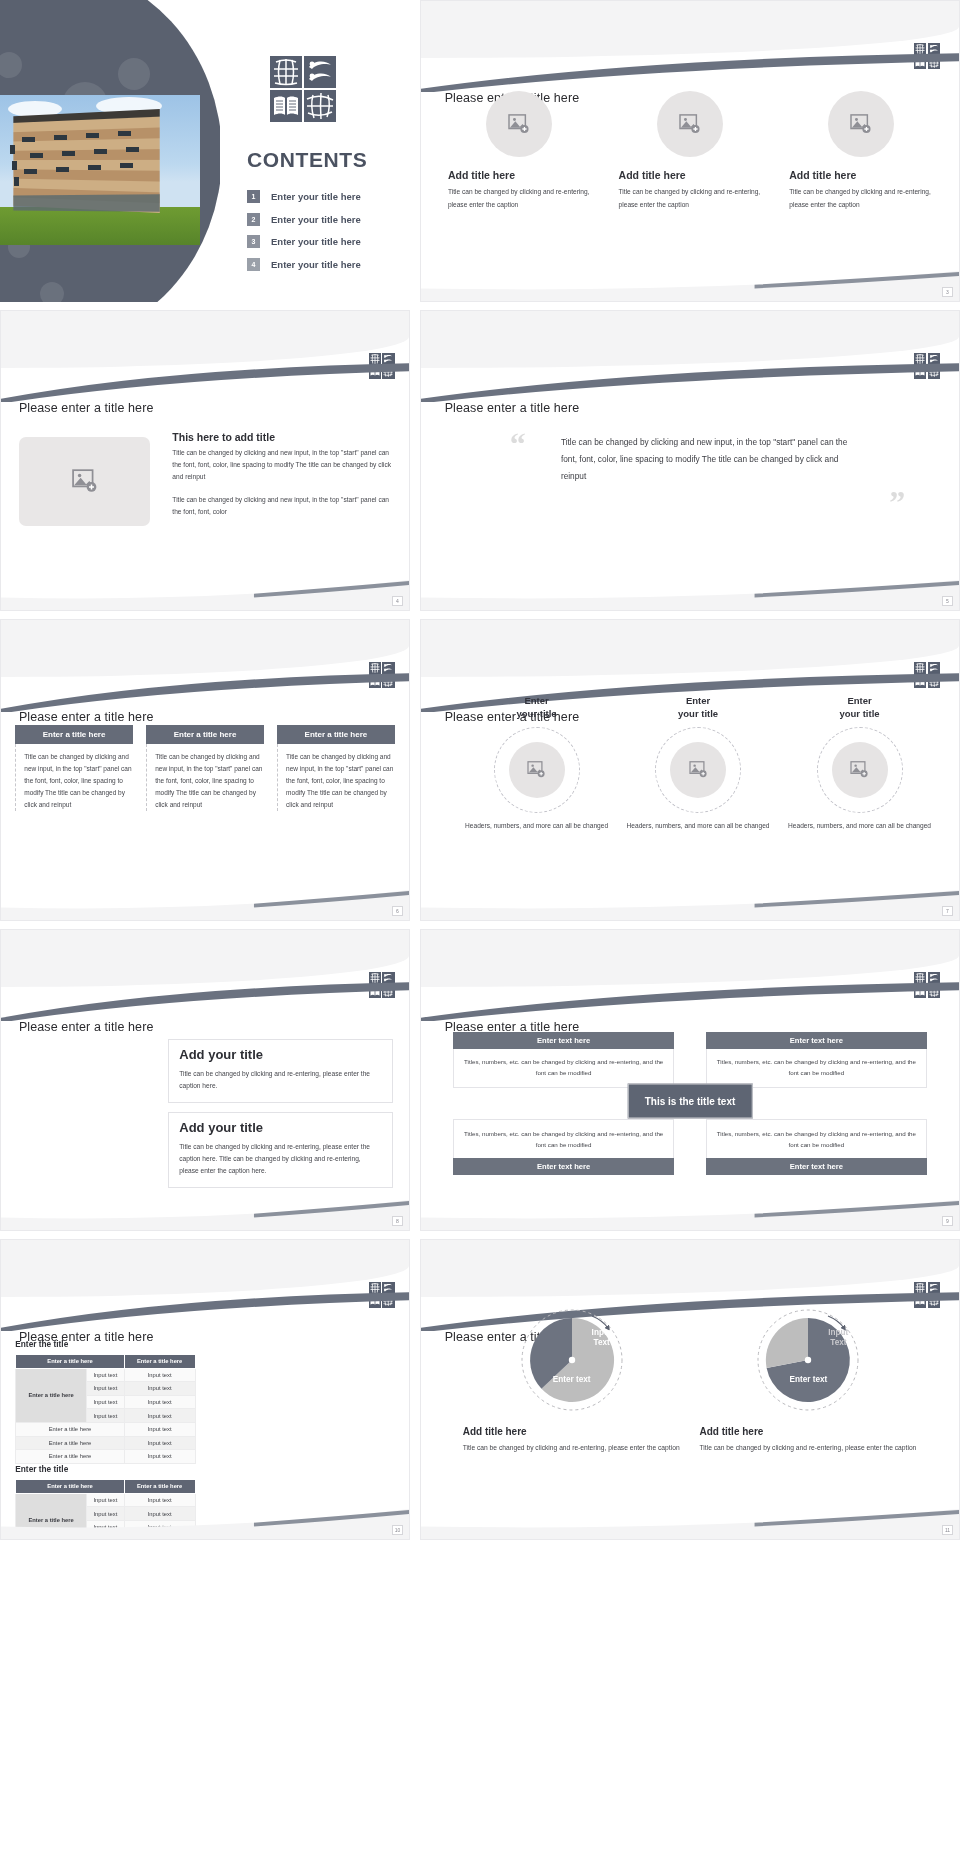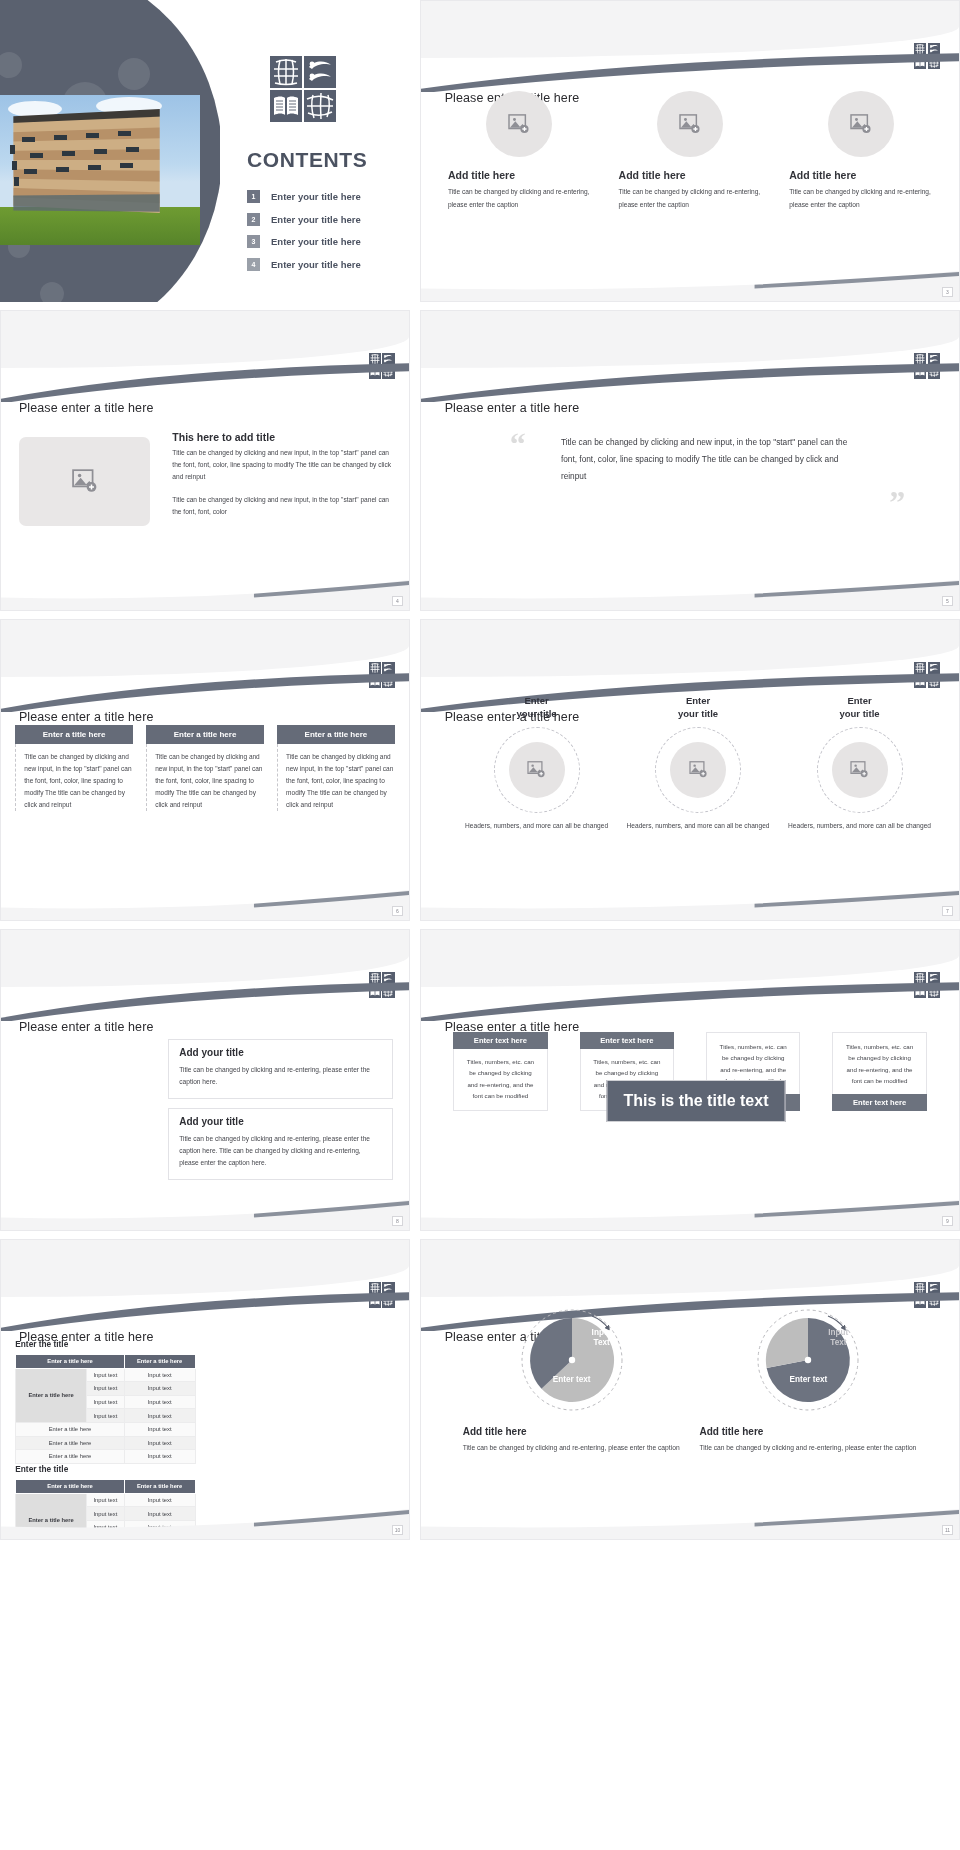--- a/index.html
+++ b/index.html
@@ -174,34 +174,34 @@
   }
   .s6-ring .ph-circle { width: 56px; height: 56px; }
   .s6-p { margin-top: 7px; font-size: 6.6px; line-height: 1.95; color:#45464c; }
 
   
   .s7-left { position:absolute; left: 5%; top: 38%; width: 33%; }
   .s7-big { font-size: 17px; font-weight:bold; color:#555c6a; }
   .s7-p { margin-top: 7px; font-size: 6.7px; line-height: 1.92; color:#45464c; }
   .s7-right { position:absolute; left: 41%; right: 4%; top: 36.5%; }
   .s7-box { border:1px solid #e2e2e6; padding: 7px 10px 10px; margin-bottom: 9px; }
-  .s7-bh { font-size: 10px; font-weight:bold; color:#2e2f35; }
+  .s7-bh { font-size: 13px; font-weight:bold; color:#2e2f35; }
   .s7-bp { margin-top: 6px; font-size: 6.6px; line-height: 1.8; color:#45464c; }
 
   
-  .s8-grid { position:absolute; left: 6%; right: 6%; top: 34%; height: 46%; display:grid; grid-template-columns:1fr 1fr 1fr 1fr; grid-template-rows:1fr 1fr; column-gap: 14px; row-gap: 8px; gap: 32px; }
+  .s8-grid { position:absolute; left: 6%; right: 6%; top: 34%; height: 46%; display:grid; grid-template-columns:1fr 1fr; grid-template-rows:1fr 1fr; column-gap: 14px; row-gap: 8px; gap: 32px; }
   .s8-q { position:relative; }
   .s8-bar { background:#6c727e; color:#fff; font-size:7.6px; font-weight:bold; text-align:center; padding:4px 0; }
   .s8-cell { border:1px solid #e4e4e8; border-top:none; height: calc(100% - 16px); display:flex; align-items:flex-start; justify-content:center; padding: 7px 9px; }
   .s8-cell.btm { border-top:1px solid #e4e4e8; border-bottom:none; align-items:flex-end; }
   .s8-txt { font-size:6.2px; line-height:1.85; color:#45464c; text-align:center; }
   .s8-center {
     position:absolute; left:50%; top:50%; transform:translate(-50%,-50%);
-    background:#5e6573; color:#fff; font-size:16px; font-weight:bold;
-    padding: 11px 16px; border:1px solid #cfd0d4; z-index:3; white-space:nowrap;margin-left:6px;
+    background:#5e6573; color:#fff; font-size:10px; font-weight:bold;
+    padding: 11px 16px; border:1px solid #cfd0d4; z-index:3; white-space:nowrap;
   }
 
   
   .s9-wrap { position:absolute; left: 3.5%; right: 3.5%; top: 33%; display:flex; justify-content:flex-end;flex-direction:column; }
   .s9-block { width: 47.5%; }
   .s9-cap { font-size: 8.3px; font-weight:bold; color:#2e2f35; margin-bottom: 5px; }
   table.tbl { width:100%; border-collapse: collapse; font-size: 5.8px; color:#3f4046; }
   table.tbl th { background:#5f6573; color:#fff; font-weight:bold; padding:3.5px 0; text-align:center; border:1px solid #fff; }
   table.tbl td { padding:3.3px 0; text-align:center; border:1px solid #ececed; background:#fafafa; }
   table.tbl td.side { background:#dedede; font-weight:bold; color:#3a3b41; }

